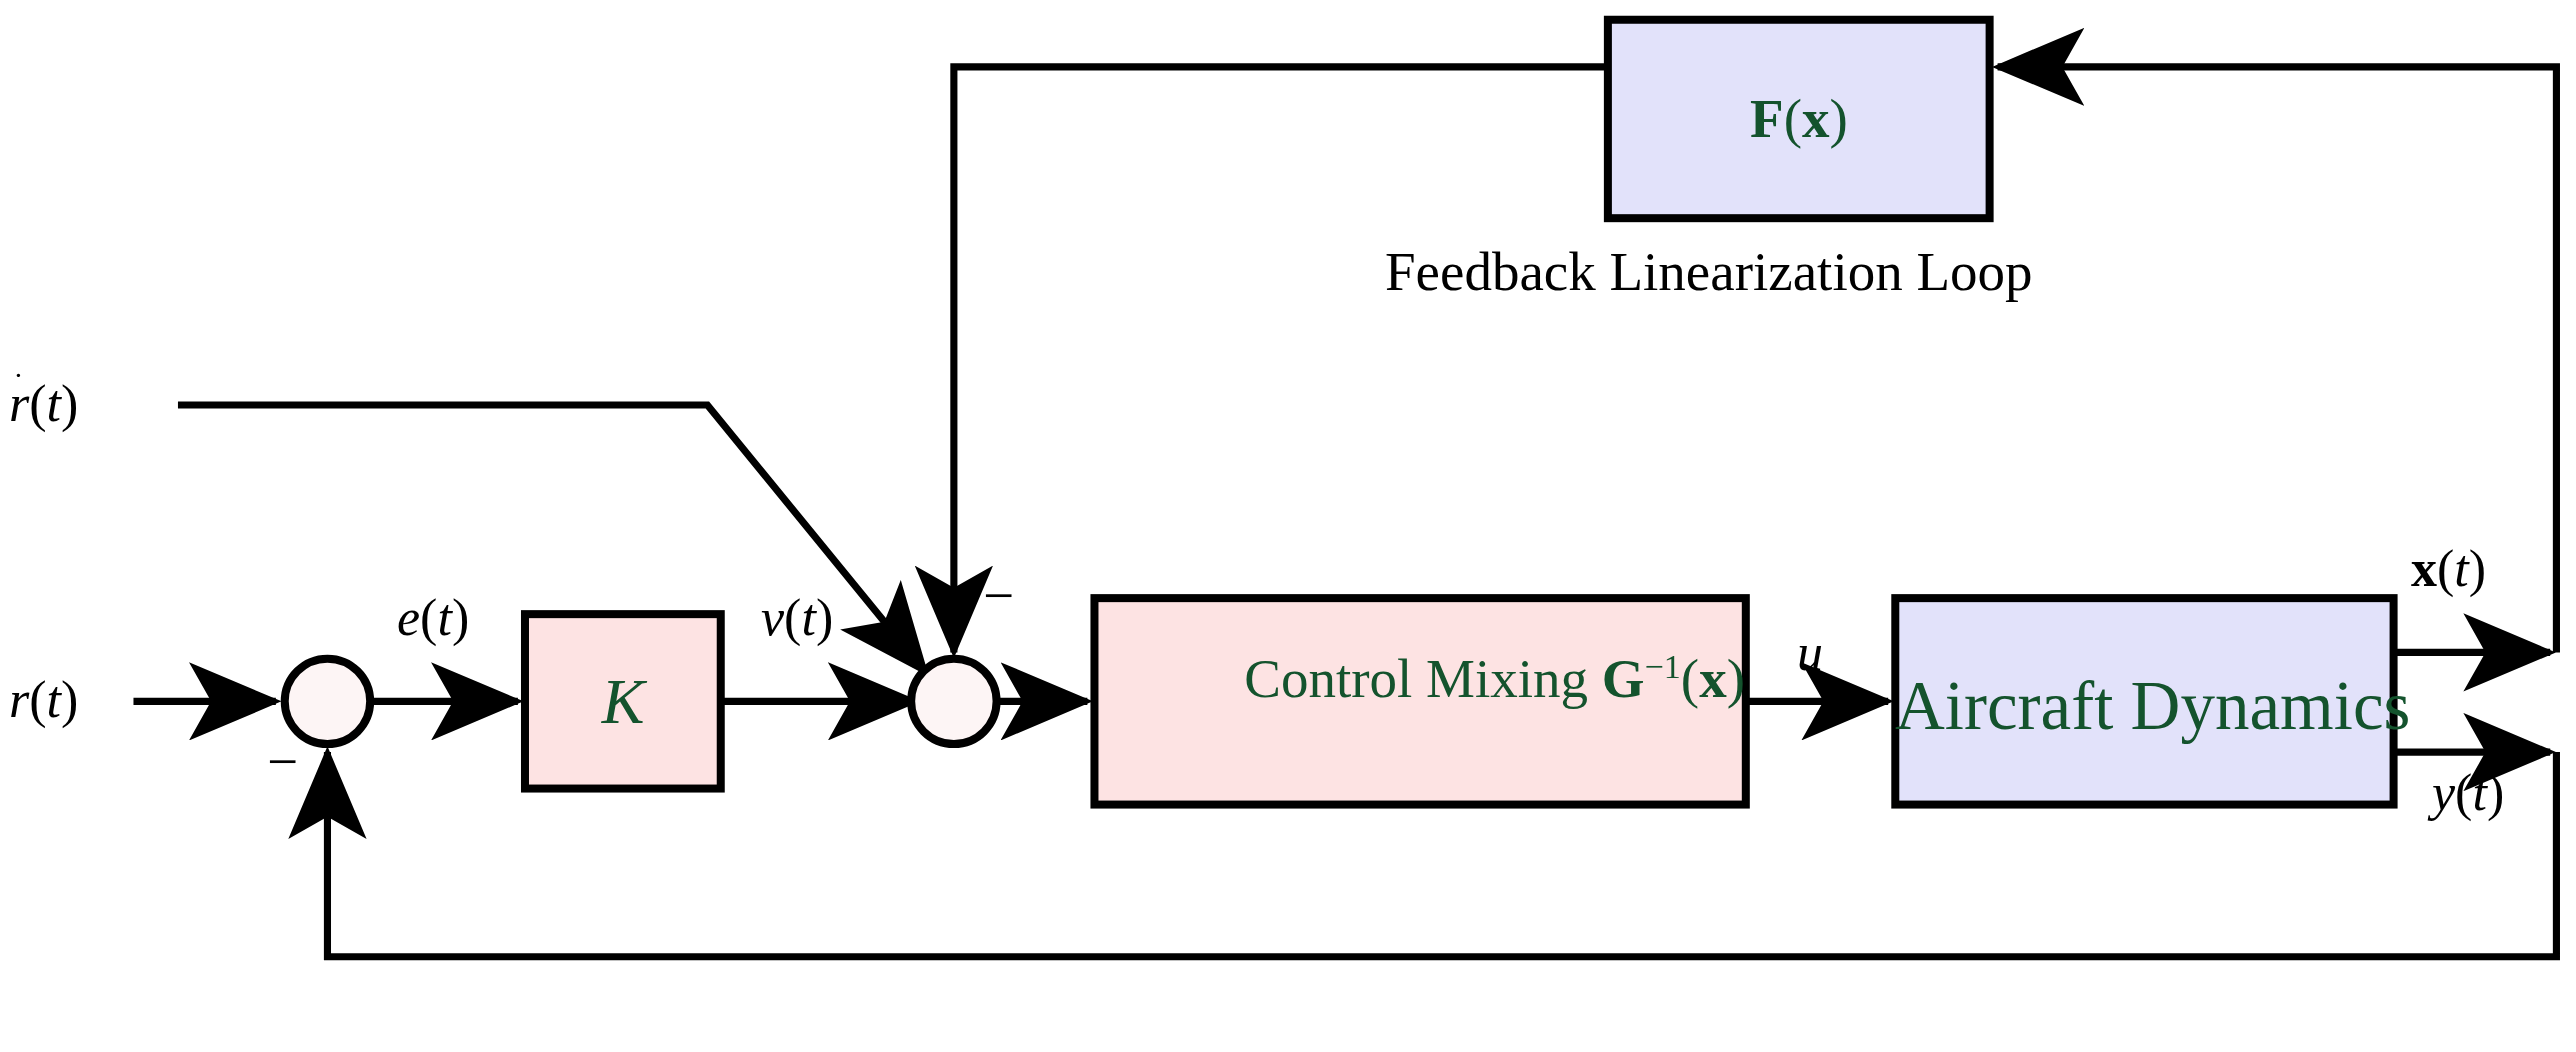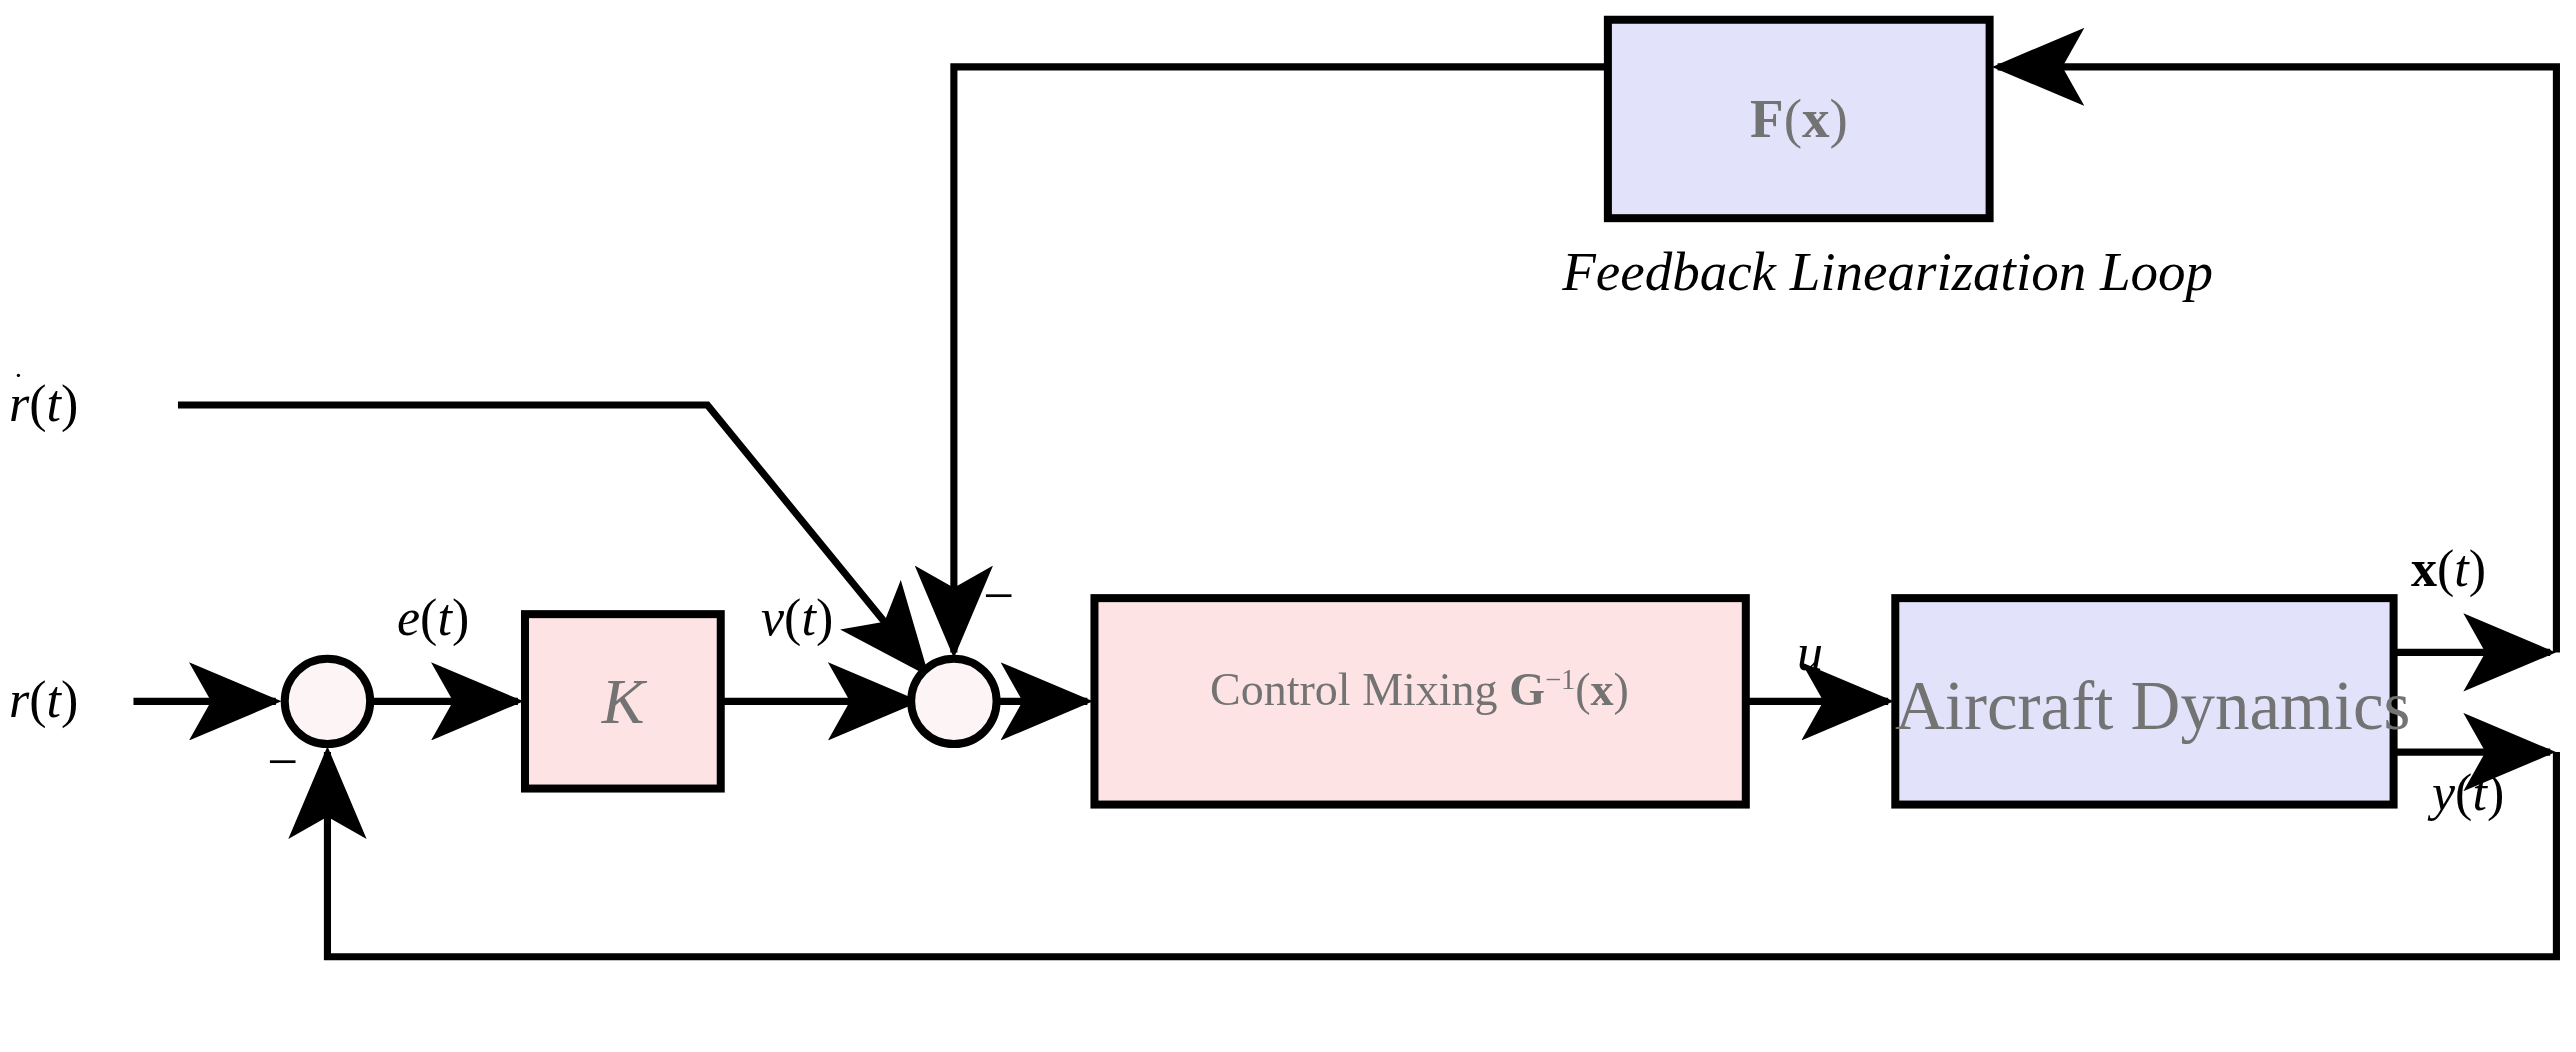--- a/index.html
+++ b/index.html
@@ -63,31 +63,30 @@
   }
   
   .vec {
     font-weight: bold;
     font-style: normal;
   }
   .blk-label {
     position: absolute;
     text-align: center;
     white-space: nowrap;
-    color: #737373;
+    color: #14532d;
     font-style: normal;
     line-height: 1;
   }
   .loop-label {
     position: absolute;
-    font-style: italic;
     font-size: 55px;
     color: #000000;
     white-space: nowrap;
-    text-align: right;
+    text-align: left;
   }
   .minus-sign {
     position: absolute;
     font-size: 55px;
     font-style: normal;
     color: #000000;
     line-height: 1;
   }
   .rdot {
     position: relative;
@@ -173,21 +172,21 @@
   <div class="blk-label" style="left:525px; top:670px; width:196px; font-size:64px; font-style:italic;">
     <span>K</span>
   </div>
 
   <div class="lbl sig" style="left:761px; top:592px;font-family:Liberation Serif, serif;">
     <span>v</span><span class="paren">(</span><span class="var-t">t</span><span class="paren">)</span>
   </div>
 
   <div class="minus-sign" style="left:983px; top:568px;">−</div>
 
-  <div class="blk-label" style="left:1094px; top:666px; width:651px; font-size:46px;">
+  <div class="blk-label" style="left:1094px; top:650px; width:651px; font-size:55px;text-align:right;">
     <span>Control Mixing </span><span class="vec">G</span><span class="sup-inv">−1</span><span>(</span><span class="vec">x</span><span>)</span>
   </div>
 
   <div class="lbl sig" style="left:1797px; top:627px;">
     <span>u</span>
   </div>
 
   <div class="blk-label" style="left:1895px; top:672px; width:498px; font-size:69px;">
     <span>Aircraft Dynamics</span>
   </div>

